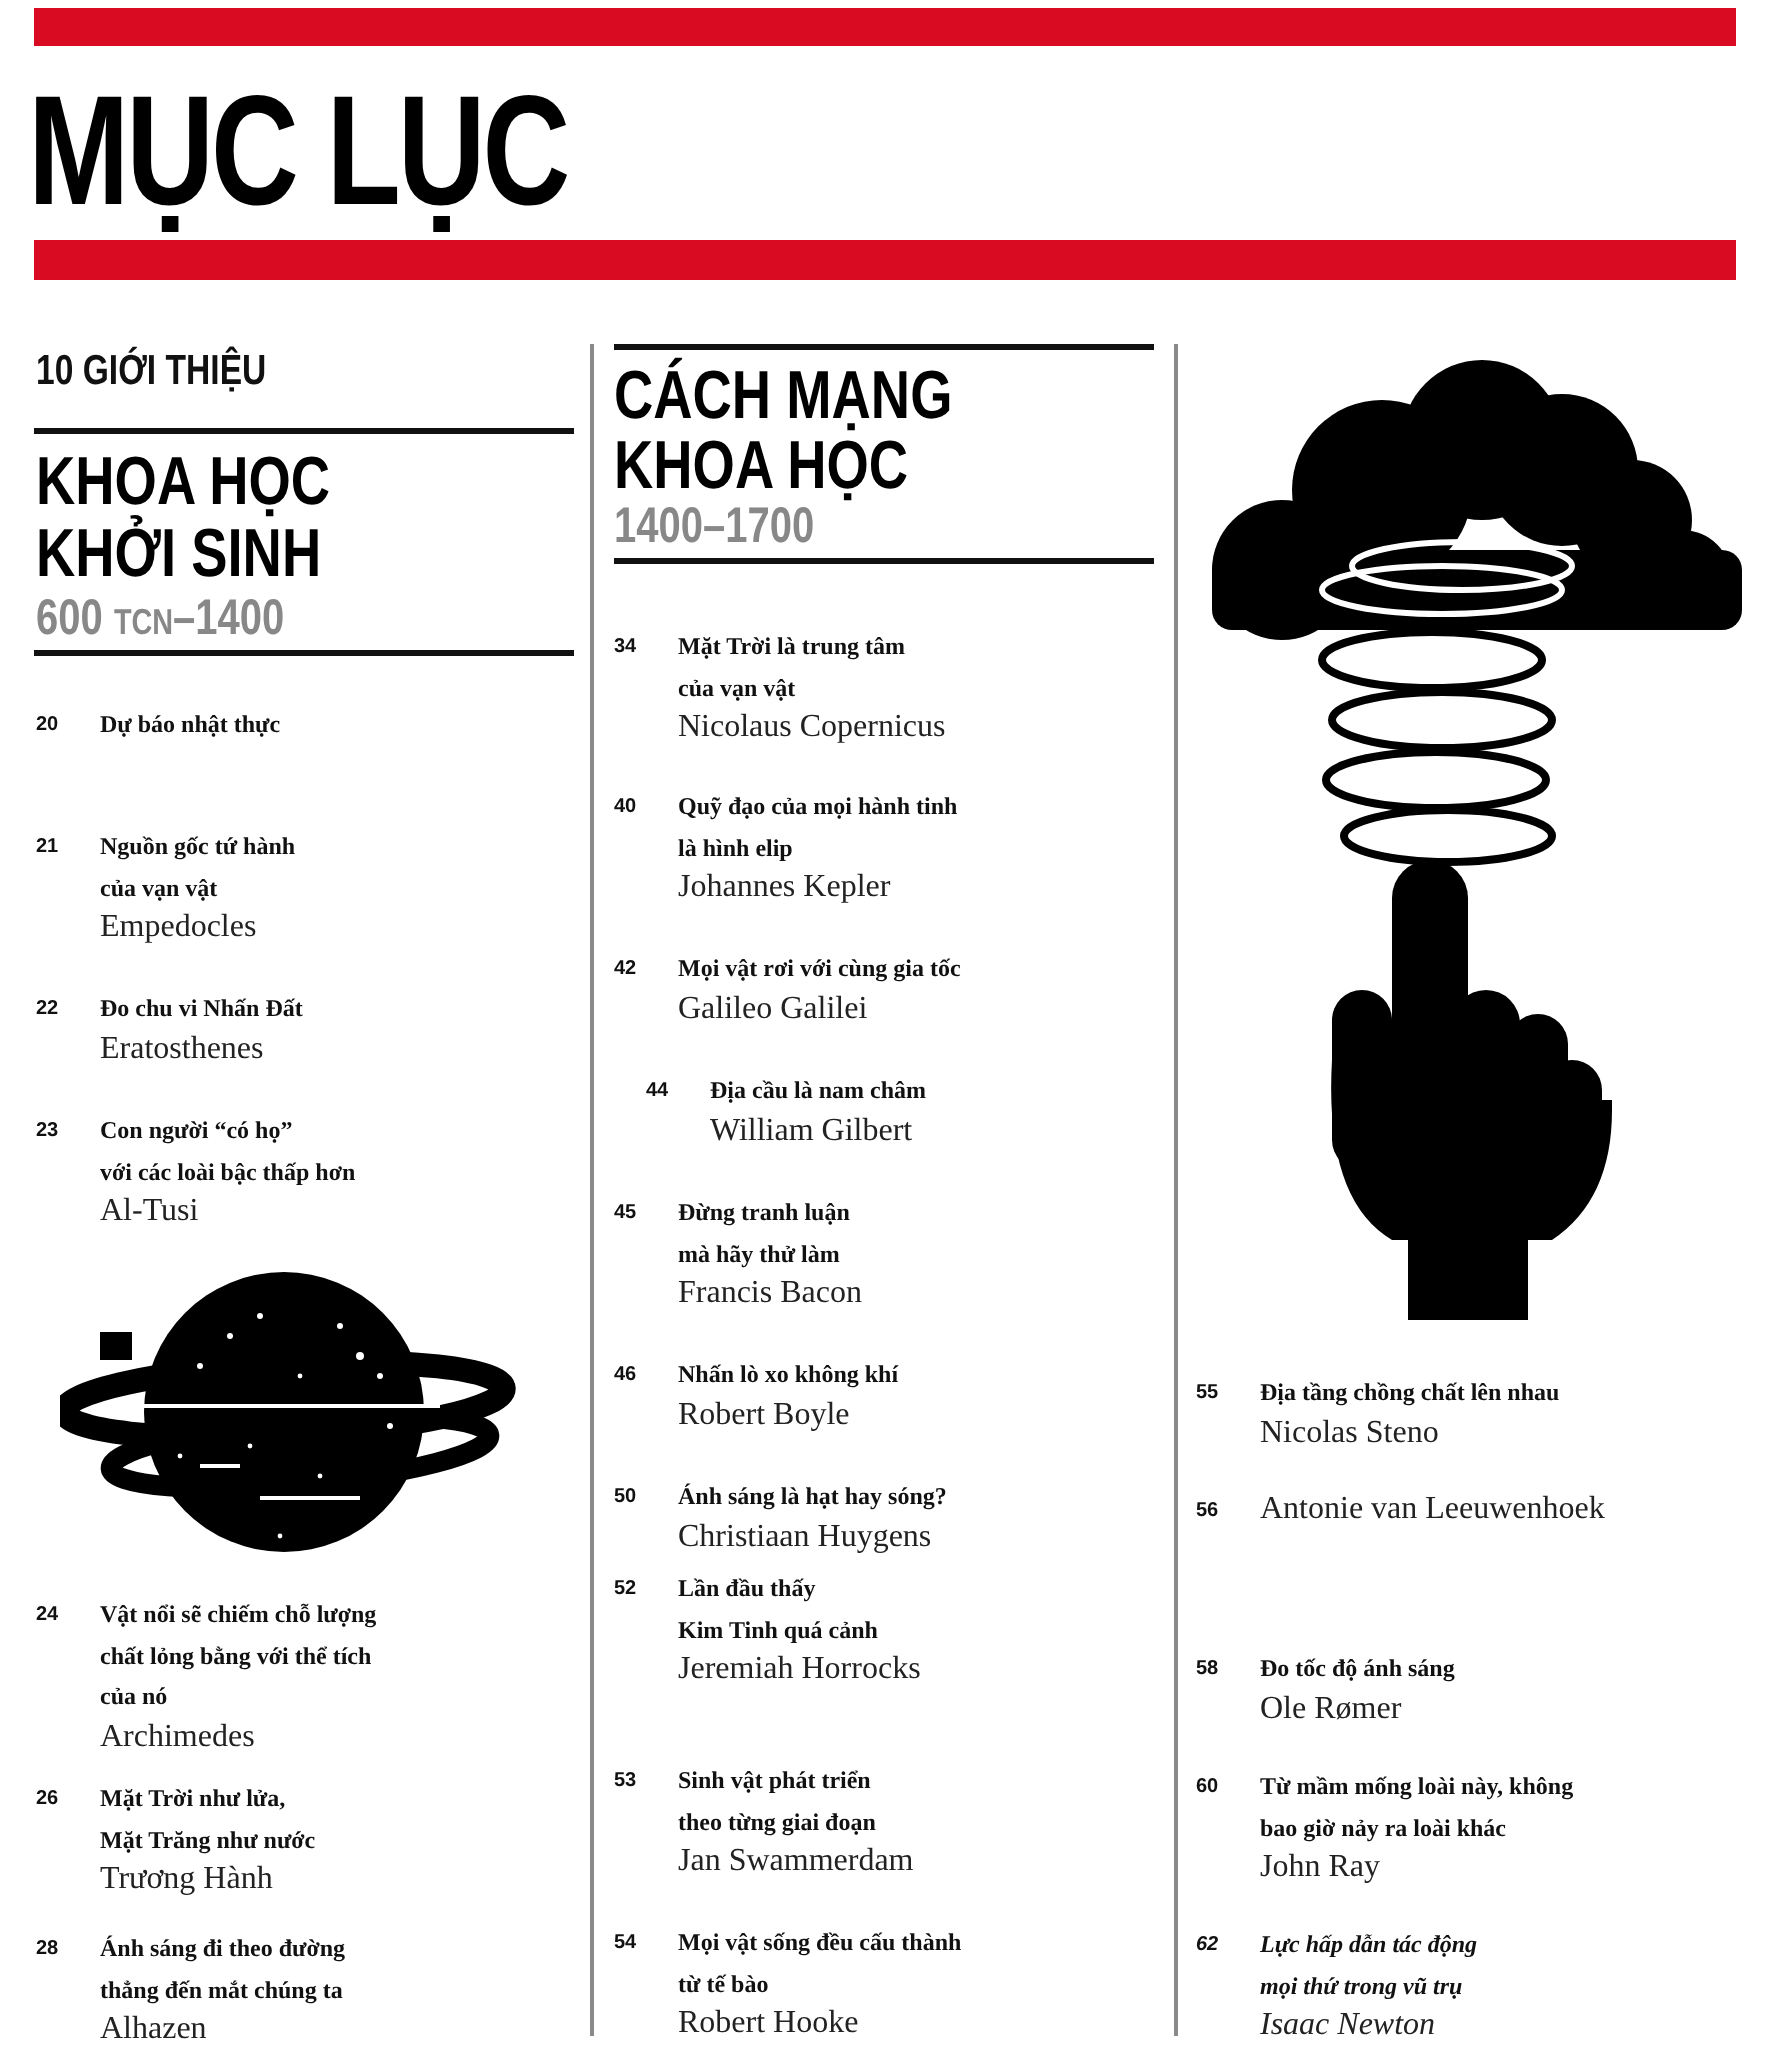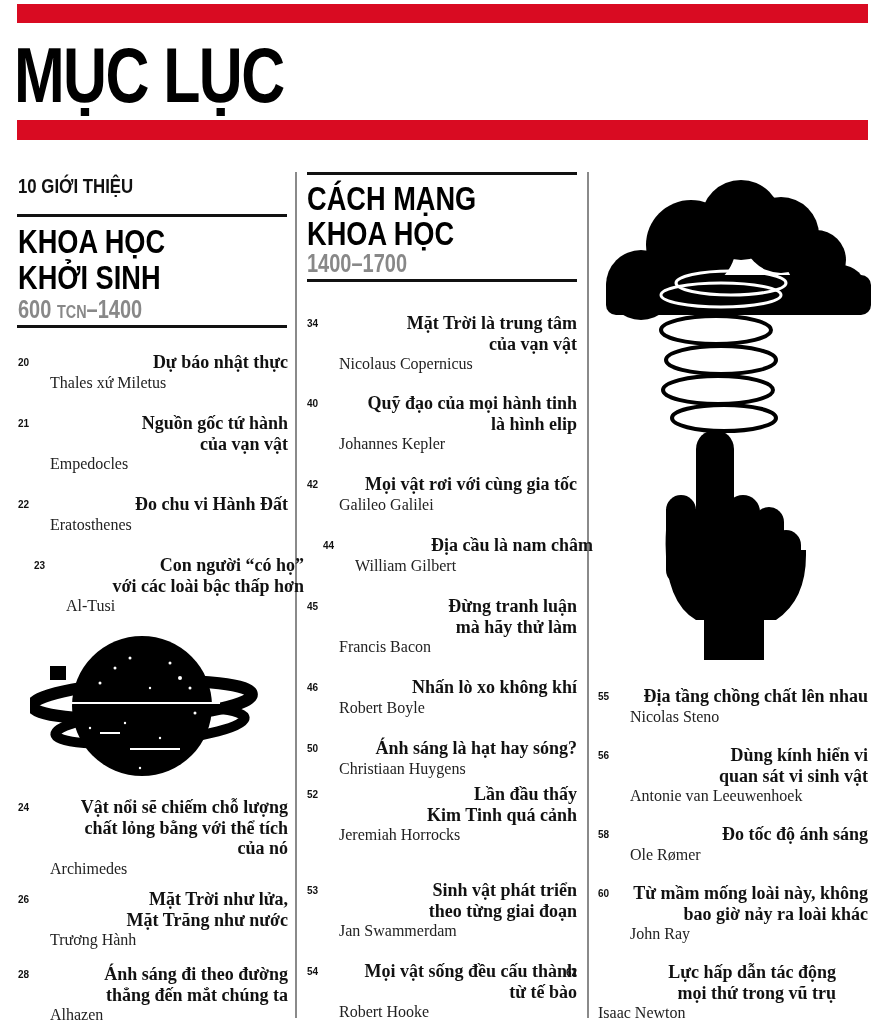--- a/index.html
+++ b/index.html
@@ -11,21 +11,21 @@
   .vline{position:absolute;width:2px;background:#8a8a8a;}
   .hrule{position:absolute;height:3px;background:#111;}
   .cond{font-family:"Liberation Sans",sans-serif;font-weight:bold;transform:scaleX(0.8);transform-origin:left top;white-space:nowrap;position:absolute;margin:0;}
   .intro{left:18px;top:174px;font-size:21px;line-height:24px;color:#111;}
   .sec-title{font-size:34px;line-height:37px;color:#000;}
   .sec-range{font-size:25px;line-height:27px;color:#888;}
   .sec-range small{font-size:18px;}
   .entry{position:absolute;width:270px;}
   .entry .num{position:absolute;left:0;top:1px;font-family:"Liberation Sans",sans-serif;font-weight:bold;font-size:10px;line-height:20px;color:#111;}
   .entry .body{margin-left:32px;}
-  .entry .t{font-family:"Liberation Serif",serif;font-weight:bold;font-size:18px;line-height:20.5px;color:#111;white-space:pre-line;text-align:right;}
+  .entry .t{font-family:"Liberation Serif",serif;font-weight:bold;font-size:12px;line-height:20.5px;color:#111;white-space:pre-line;}
   .entry .a{font-family:"Liberation Serif",serif;font-size:16px;line-height:20.5px;color:#222;}
   .illus{position:absolute;}
 </style>
 </head>
 <body>
 
 <div class="bar top"></div>
 <h1 class="title">MỤC LỤC</h1>
 <div class="bar bottom"></div>
 
@@ -36,39 +36,38 @@
 <div class="hrule" style="left:17px;top:214px;width:270px;"></div>
 <div class="cond sec-title" style="left:18px;top:223px;">KHOA HỌC</div>
 <div class="cond sec-title" style="left:18px;top:259px;">KHỞI SINH</div>
 <div class="cond sec-range" style="left:18px;top:296px;"><span>600</span> <small>TCN</small><span>–1400</span></div>
 <div class="hrule" style="left:17px;top:325px;width:270px;"></div>
 
 <div class="entry" style="left:18px;top:352px;">
   <span class="num">20</span>
   <div class="body">
       <div class="t">Dự báo nhật thực</div>
-      <div class="a">Thales xứ Miletus</div>
     </div>
 </div>
 <div class="entry" style="left:18px;top:413px;">
   <span class="num">21</span>
   <div class="body">
       <div class="t">Nguồn gốc tứ hành
 của vạn vật</div>
       <div class="a">Empedocles</div>
     </div>
 </div>
 <div class="entry" style="left:18px;top:494px;">
   <span class="num">22</span>
   <div class="body">
-      <div class="t">Đo chu vi Hành Đất</div>
+      <div class="t">Đo chu vi Nhấn Đất</div>
       <div class="a">Eratosthenes</div>
     </div>
 </div>
-<div class="entry" style="left:18px;top:555px;margin-left:16px;">
+<div class="entry" style="left:18px;top:555px;">
   <span class="num">23</span>
   <div class="body">
       <div class="t">Con người “có họ”
 với các loài bậc thấp hơn</div>
       <div class="a">Al-Tusi</div>
     </div>
 </div>
 
 <svg class="illus" style="left:30px;top:628px;" width="230" height="150" viewBox="0 0 230 150">
   <circle cx="112" cy="78" r="70" fill="#000"></circle>
@@ -237,40 +236,38 @@
 <div class="entry" style="left:598px;top:686px;">
   <span class="num">55</span>
   <div class="body">
       <div class="t">Địa tầng chồng chất lên nhau</div>
       <div class="a">Nicolas Steno</div>
     </div>
 </div>
 <div class="entry" style="left:598px;top:745px;">
   <span class="num">56</span>
   <div class="body">
-      <div class="t">Dùng kính hiển vi
-quan sát vi sinh vật</div>
       <div class="a">Antonie van Leeuwenhoek</div>
     </div>
 </div>
 <div class="entry" style="left:598px;top:824px;">
   <span class="num">58</span>
   <div class="body">
       <div class="t">Đo tốc độ ánh sáng</div>
       <div class="a">Ole Rømer</div>
     </div>
 </div>
 <div class="entry" style="left:598px;top:883px;">
   <span class="num">60</span>
   <div class="body">
       <div class="t">Từ mầm mống loài này, không
 bao giờ nảy ra loài khác</div>
       <div class="a">John Ray</div>
     </div>
 </div>
-<div class="entry" style="left:566px;top:962px;">
+<div class="entry" style="left:598px;top:962px;font-style:italic;">
   <span class="num">62</span>
   <div class="body">
       <div class="t">Lực hấp dẫn tác động
 mọi thứ trong vũ trụ</div>
       <div class="a">Isaac Newton</div>
     </div>
 </div>
 
 </body></html>

